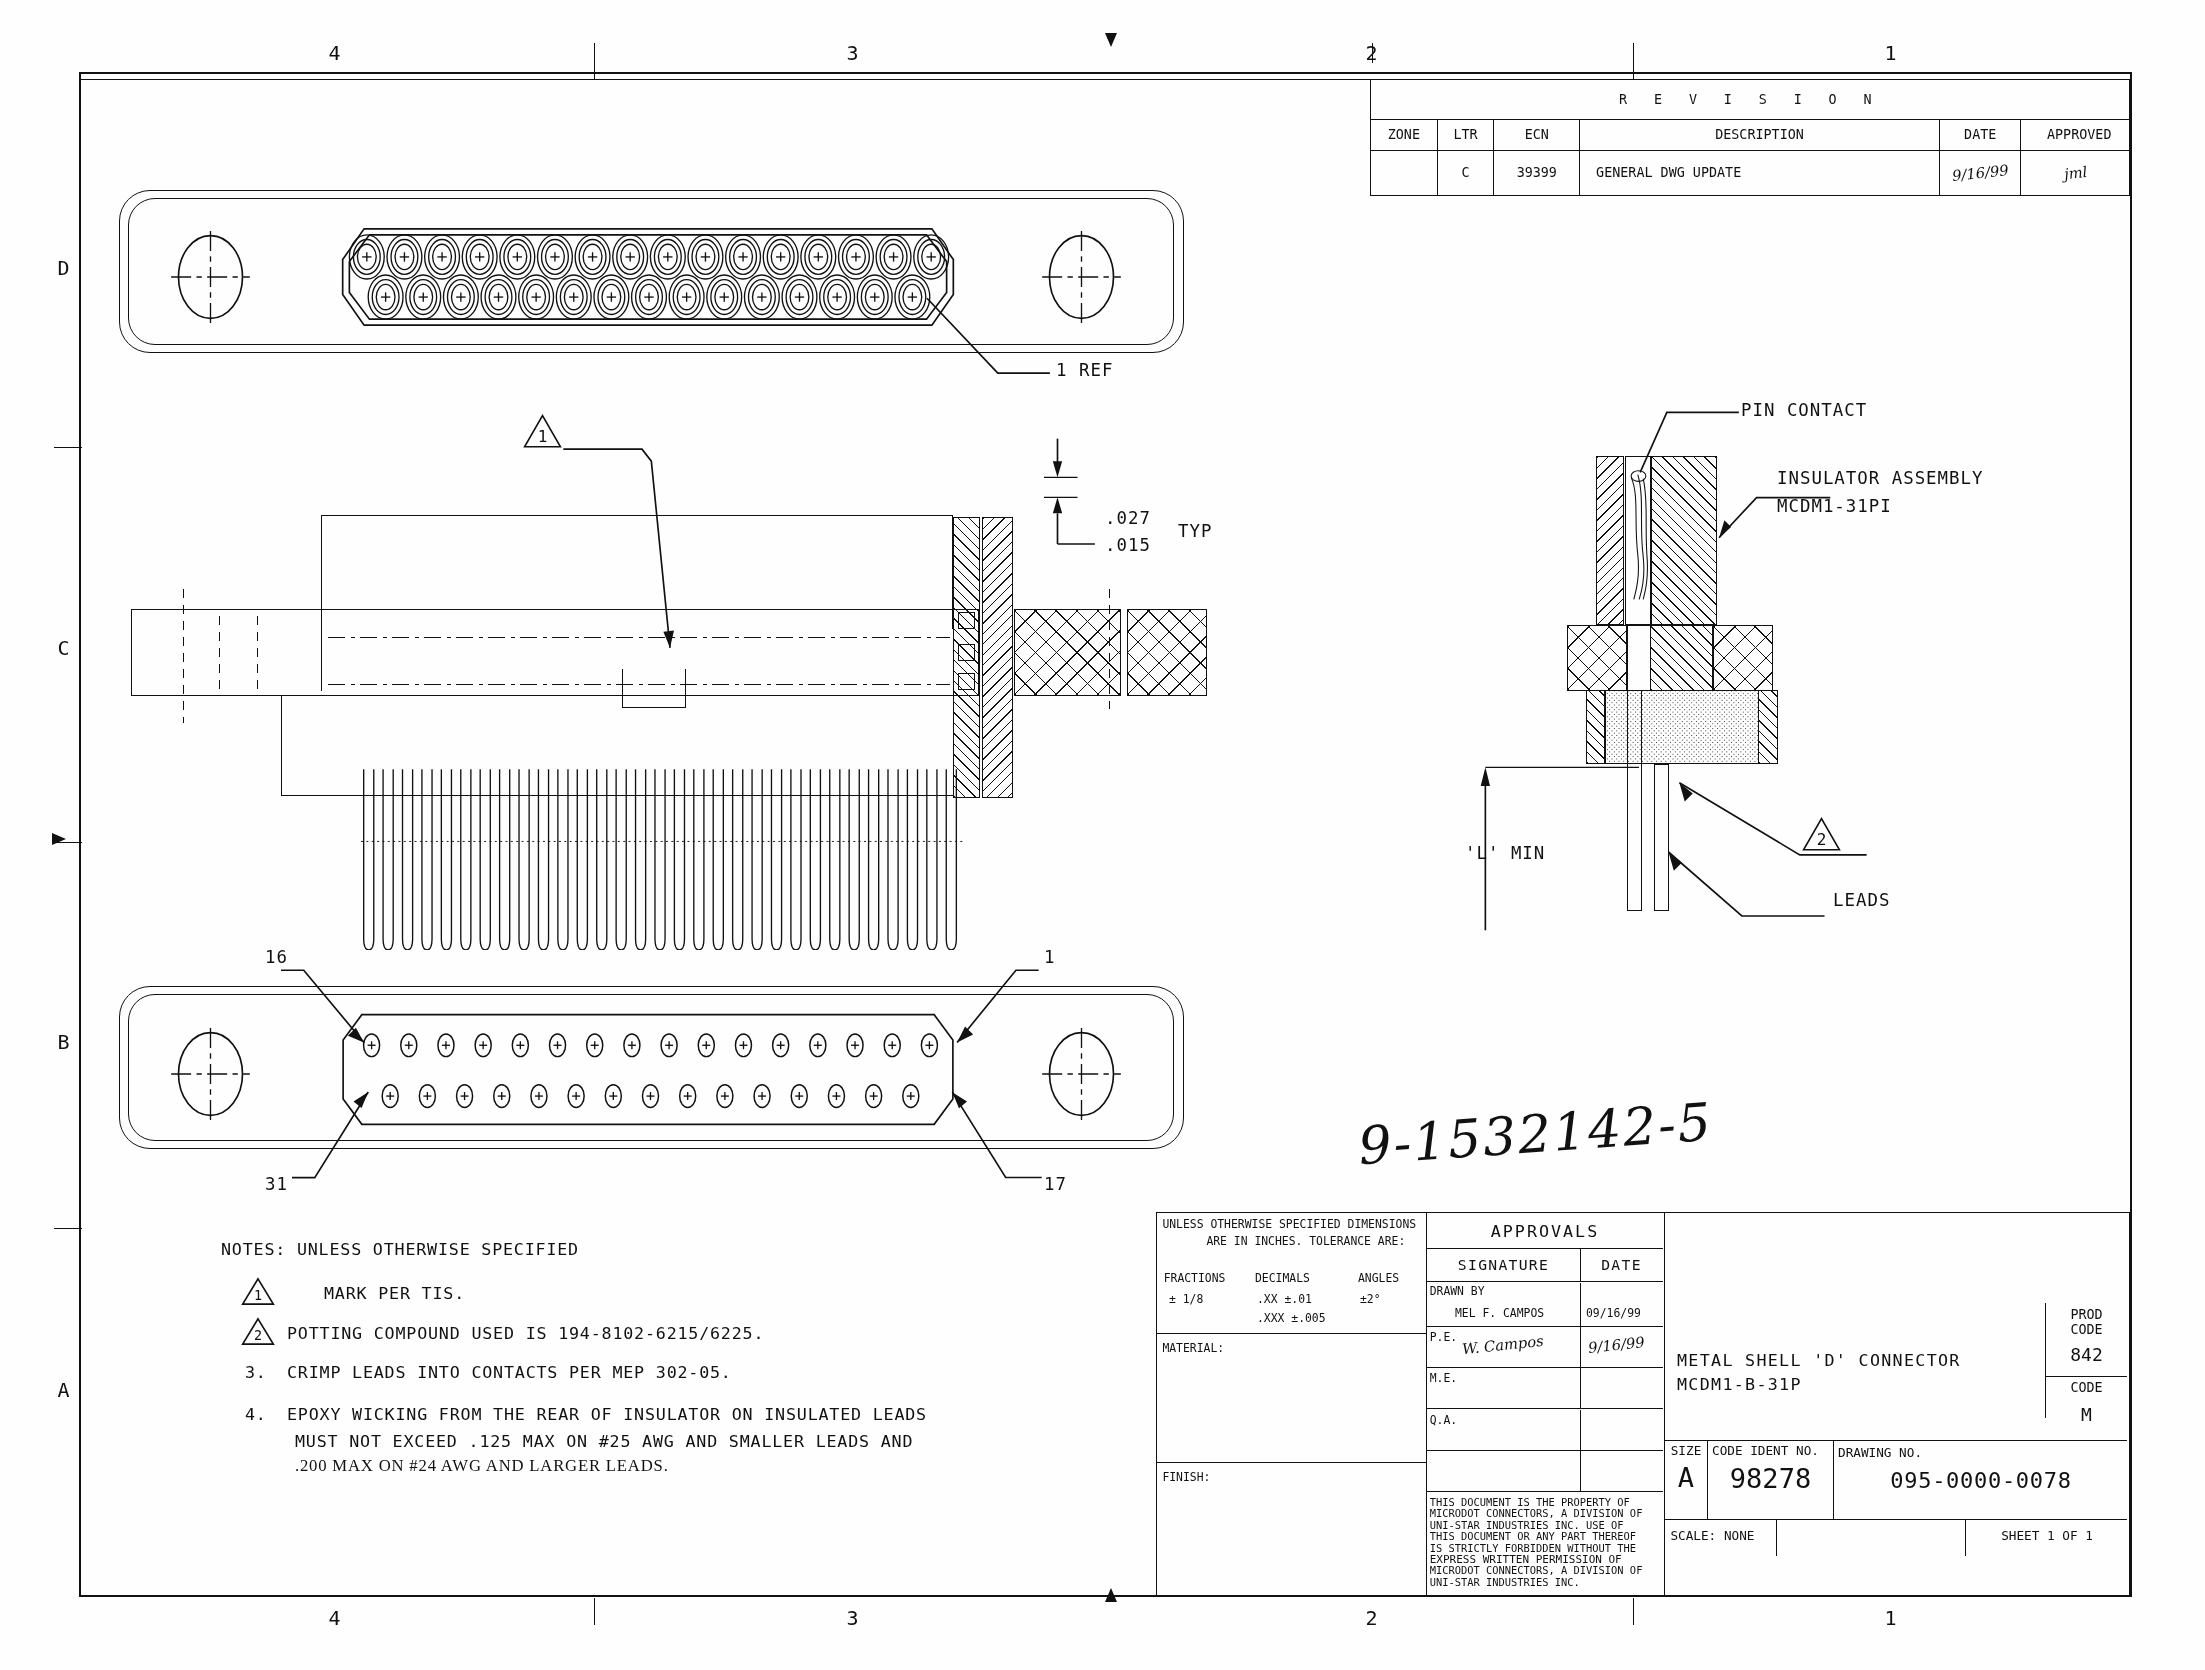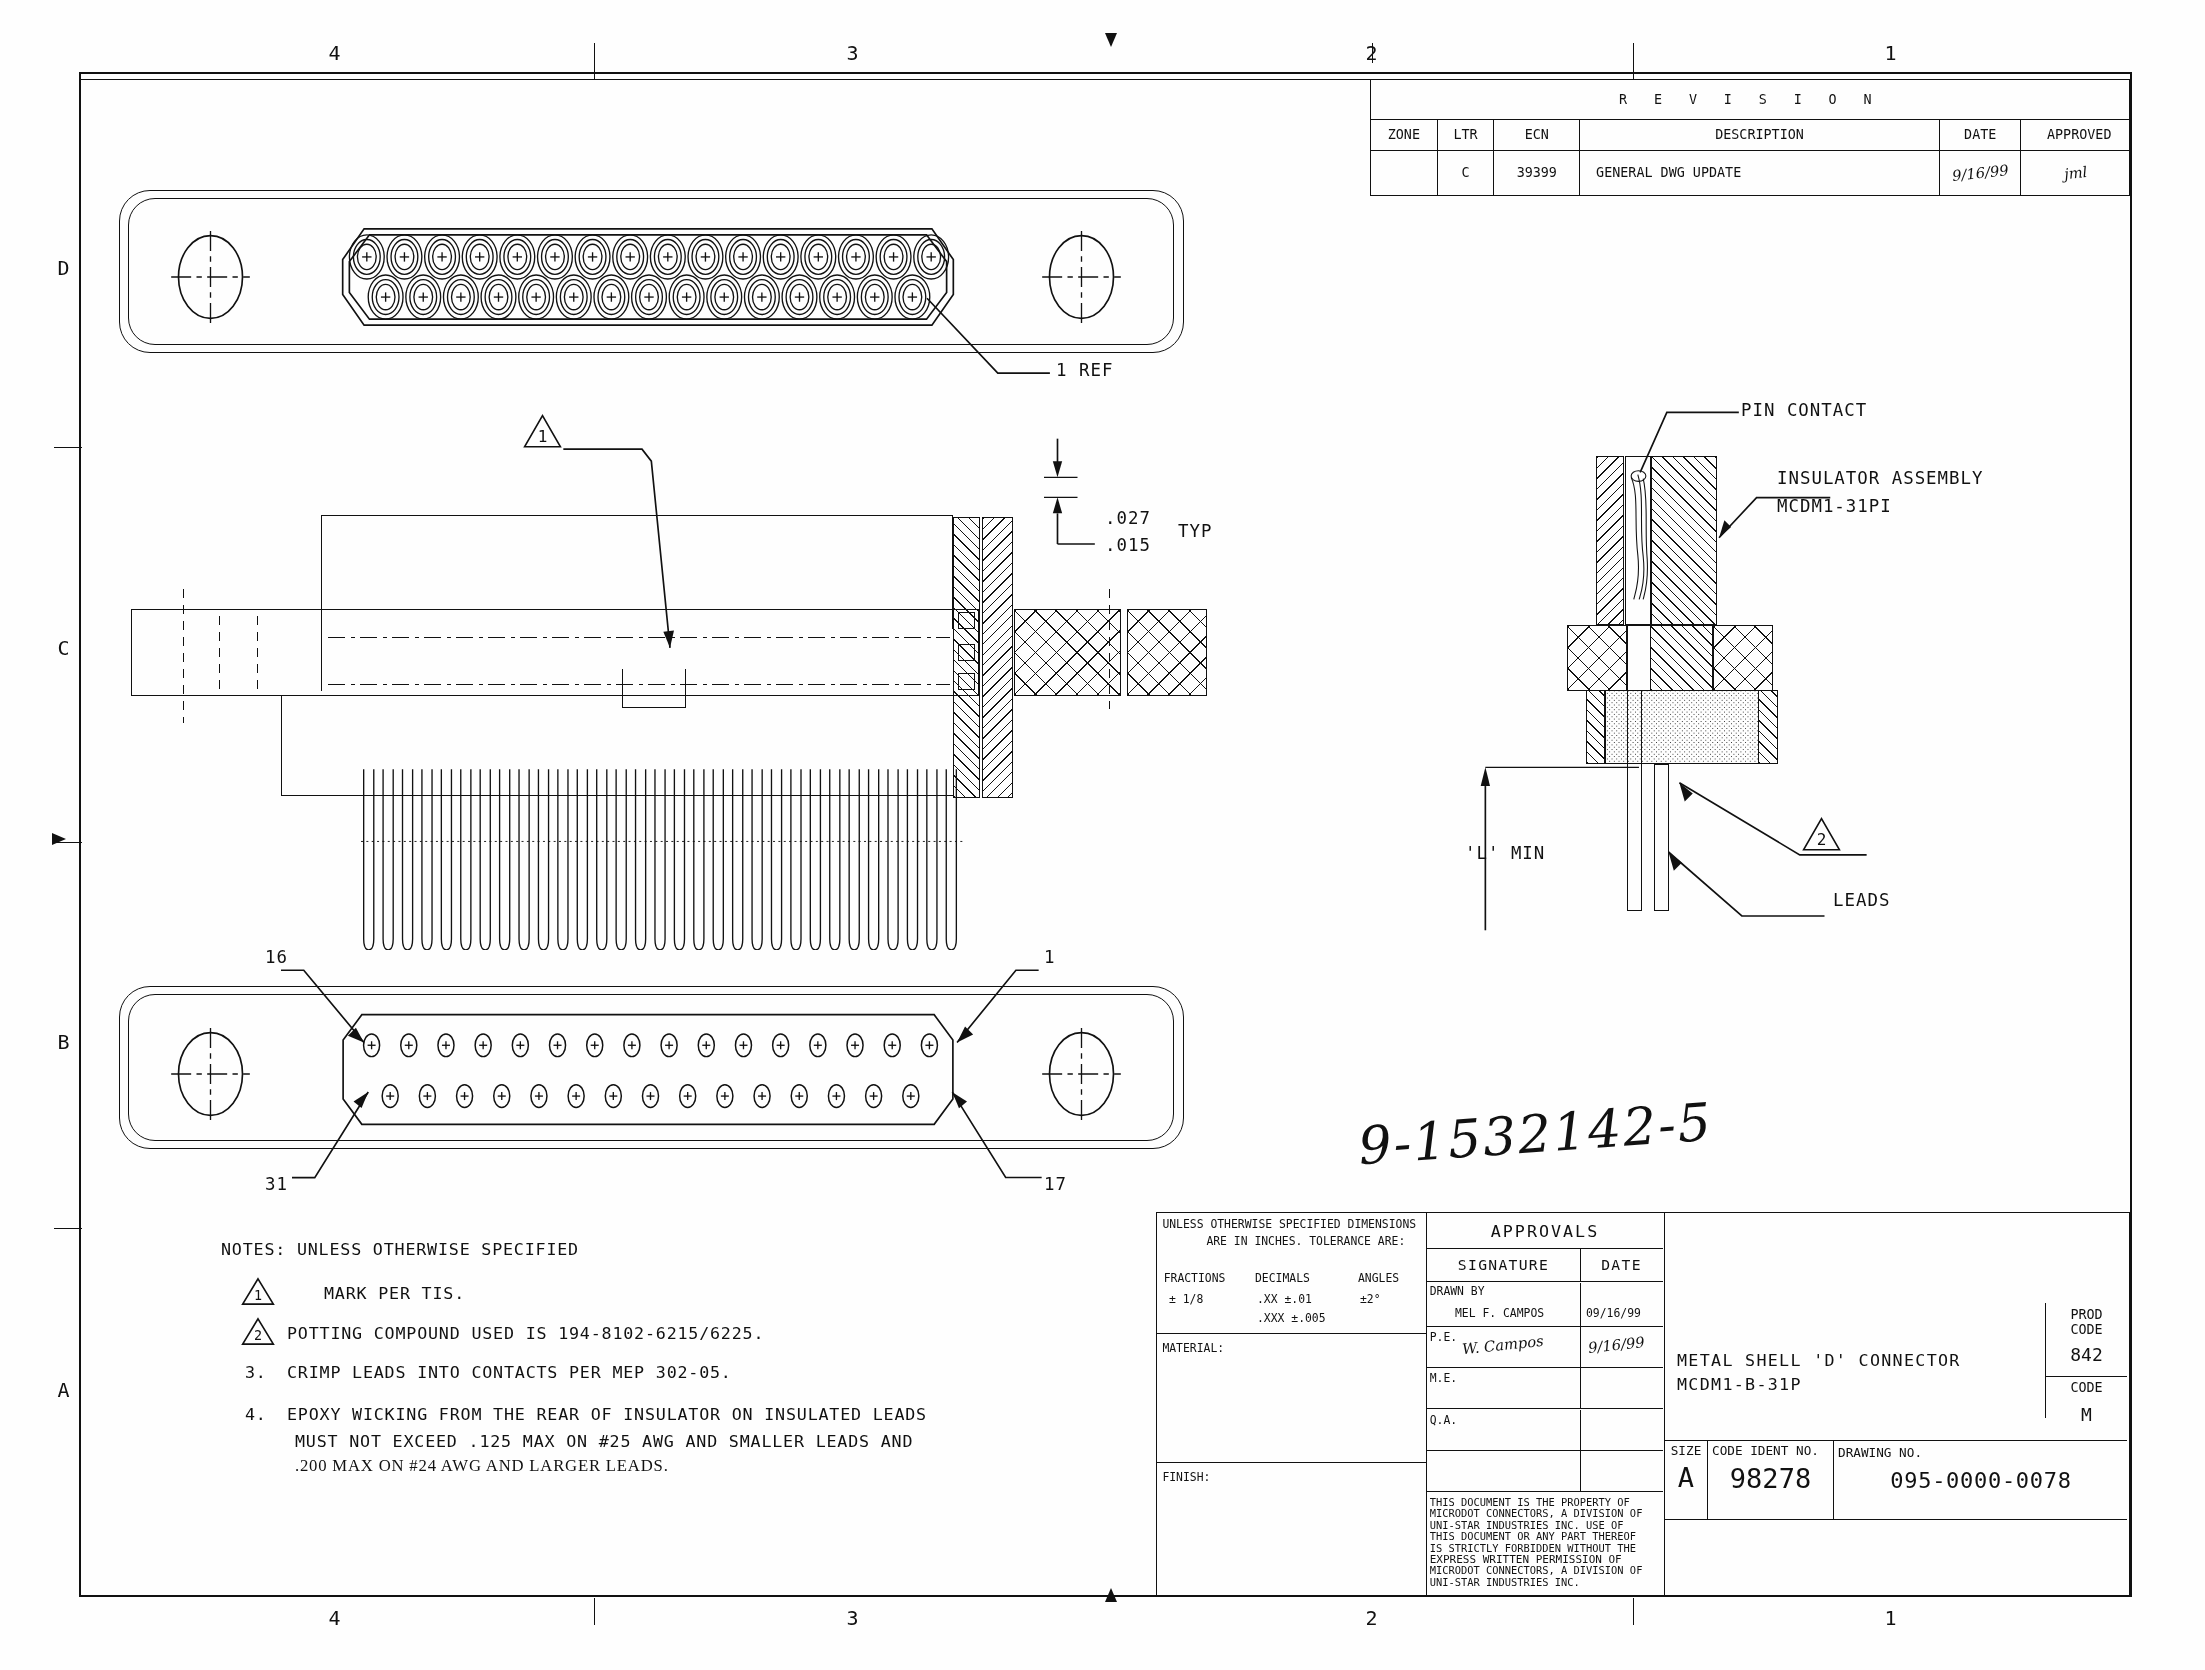--- a/index.html
+++ b/index.html
@@ -931,17 +931,24 @@
           <div style="font-size:12.7px;padding:2.7px 0 0 4px;">CODE IDENT NO.</div>
           <div style="font-size:27px;text-align:center;margin-top:5px;">98278</div>
         </div>
         <div class="abs" style="left:169px;top:0;width:294px;height:79px;box-sizing:border-box;">
           <div style="font-size:12.7px;padding:5px 0 0 4px;">DRAWING NO.</div>
           <div style="font-size:22px;text-align:center;margin-top:8px;letter-spacing:0.7px;">095-0000-0078</div>
         </div>
       </div>
 
       <div class="abs ln lnh" style="left:0;top:306px;width:462px;"></div>
+      <div class="abs" style="left:0;top:306px;width:462px;height:37px;">
+        <div class="abs" style="left:0;top:0;width:112px;height:37px;border-right:1.3px solid #111;box-sizing:border-box;font-size:12.7px;padding:9.4px 0 0 5.4px;">
+          <span>SCALE:</span>
+          <span>NONE</span>
+        </div>
+        <div class="abs" style="left:300px;top:0;width:163px;height:37px;border-left:1.3px solid #111;box-sizing:border-box;font-size:12.7px;padding:9.4px 0 0 0;text-align:center;">SHEET 1 OF 1</div>
+      </div>
     </div>
   </div>
 
 </div>
 
 
 </body></html>

